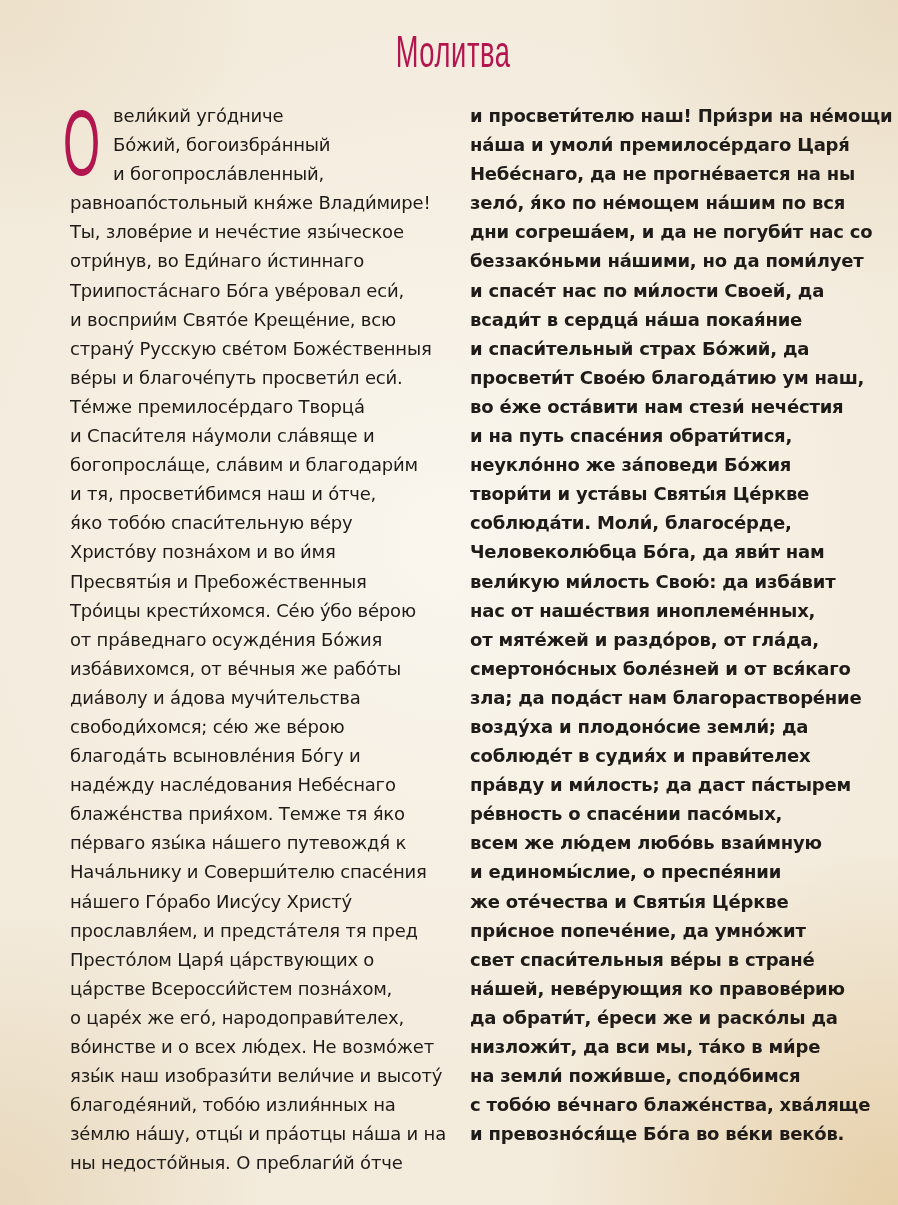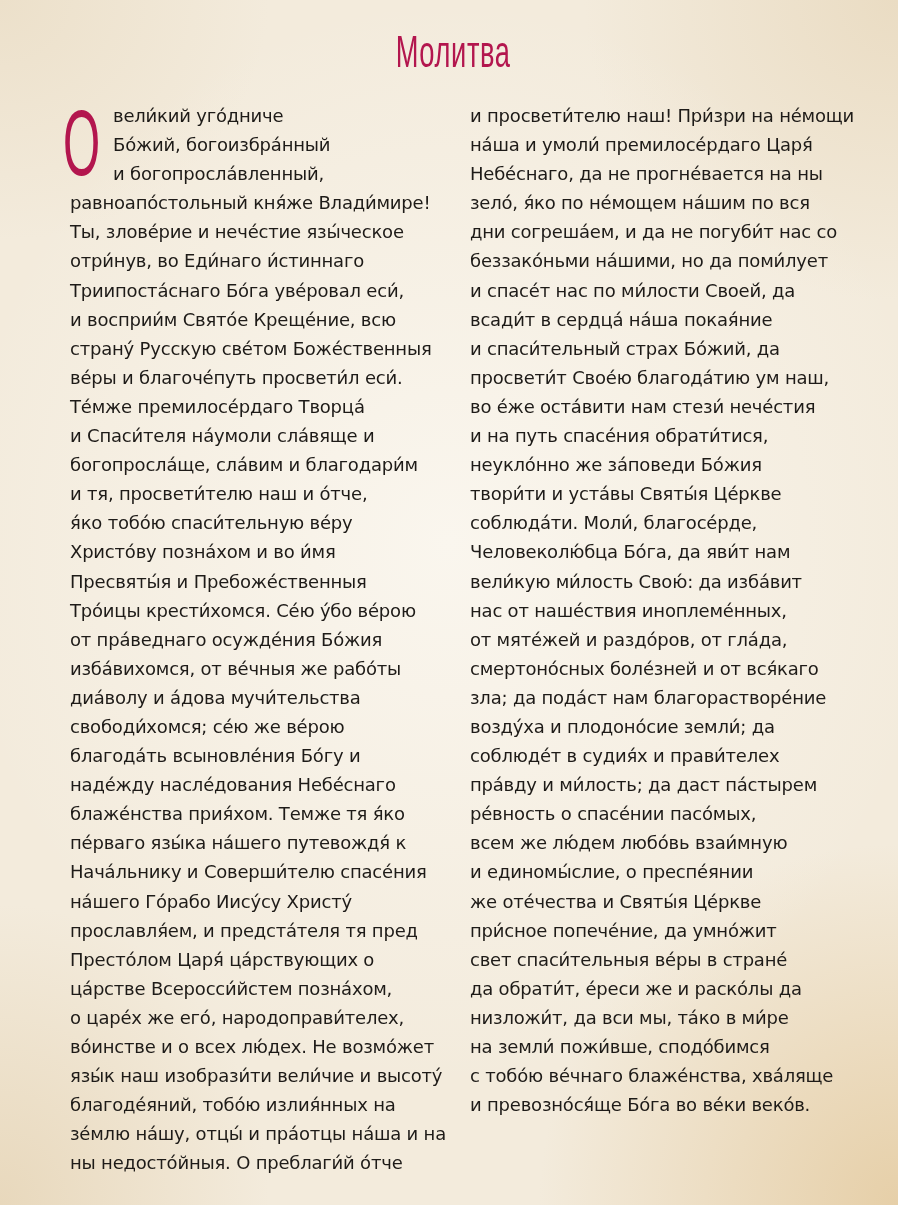--- a/index.html
+++ b/index.html
@@ -21,21 +21,21 @@
       font-size: 44px; line-height: 60px; letter-spacing: 1px;
       transform: scaleX(0.62); transform-origin: 460px 0;
       color: #b3164e;
     }
     .col {
       position: absolute; top: 101px;
       font-size: 18px; line-height: 29.1px;
       white-space: nowrap; letter-spacing: -0.2px;
     }
     .col-left { left: 70px; width: 385px; }
-    .col-right { left: 470px; width: 400px; }
+    .col-right { left: 470px; width: 400px; font-weight: bold; }
     .line { display: block; height: 29.1px; }
     .indent { padding-left: 43px; }
     .dropcap {
       position: absolute; left: 63px; top: 97px;
       font-family: "Liberation Sans", sans-serif;
       font-size: 92px; line-height: 92px; color: #b3164e;
       transform: scaleX(0.52); transform-origin: 0 0;
       font-weight: 400;
     }
   </style>
@@ -53,21 +53,21 @@
     <span class="line">равноапо́стольный кня́же Влади́мире!</span>
     <span class="line">Ты, злове́рие и нече́стие язы́ческое</span>
     <span class="line">отри́нув, во Еди́наго и́стиннаго</span>
     <span class="line">Триипоста́снаго Бо́га уве́ровал еси́,</span>
     <span class="line">и восприи́м Свято́е Креще́ние, всю</span>
     <span class="line">страну́ Русскую све́том Боже́ственныя</span>
     <span class="line">ве́ры и благоче́путь просвети́л еси́.</span>
     <span class="line">Те́мже премилосе́рдаго Творца́</span>
     <span class="line">и Спаси́теля на́умоли сла́вяще и</span>
     <span class="line">богопросла́ще, сла́вим и благодари́м</span>
-    <span class="line">и тя, просвети́телю наш и о́тче,</span>
+    <span class="line">и тя, просвети́бимся наш и о́тче,</span>
     <span class="line">я́ко тобо́ю спаси́тельную ве́ру</span>
     <span class="line">Христо́ву позна́хом и во и́мя</span>
     <span class="line">Пресвяты́я и Пребоже́ственныя</span>
     <span class="line">Тро́ицы крести́хомся. Се́ю у́бо ве́рою</span>
     <span class="line">от пра́веднаго осужде́ния Бо́жия</span>
     <span class="line">изба́вихомся, от ве́чныя же рабо́ты</span>
     <span class="line">диа́волу и а́дова мучи́тельства</span>
     <span class="line">свободи́хомся; се́ю же ве́рою</span>
     <span class="line">благода́ть всыновле́ния Бо́гу и</span>
     <span class="line">наде́жду насле́дования Небе́снаго</span>
@@ -109,18 +109,19 @@
     <span class="line">зла; да пода́ст нам благорастворе́ние</span>
     <span class="line">возду́ха и плодоно́сие земли́; да</span>
     <span class="line">соблюде́т в судия́х и прави́телех</span>
     <span class="line">пра́вду и ми́лость; да даст па́стырем</span>
     <span class="line">ре́вность о спасе́нии пасо́мых,</span>
     <span class="line">всем же лю́дем любо́вь взаи́мную</span>
     <span class="line">и единомы́слие, о преспе́янии</span>
     <span class="line">же оте́чества и Святы́я Це́ркве</span>
     <span class="line">при́сное попече́ние, да умно́жит</span>
     <span class="line">свет спаси́тельныя ве́ры в стране́</span>
+    <span class="line">на́шей, неве́рующия ко правове́рию</span>
     <span class="line">да обрати́т, е́реси же и раско́лы да</span>
     <span class="line">низложи́т, да вси мы, та́ко в ми́ре</span>
     <span class="line">на земли́ пожи́вше, сподо́бимся</span>
     <span class="line">с тобо́ю ве́чнаго блаже́нства, хва́ляще</span>
     <span class="line">и превозно́ся́ще Бо́га во ве́ки веко́в.</span>
   </div>
 
 </body></html>

